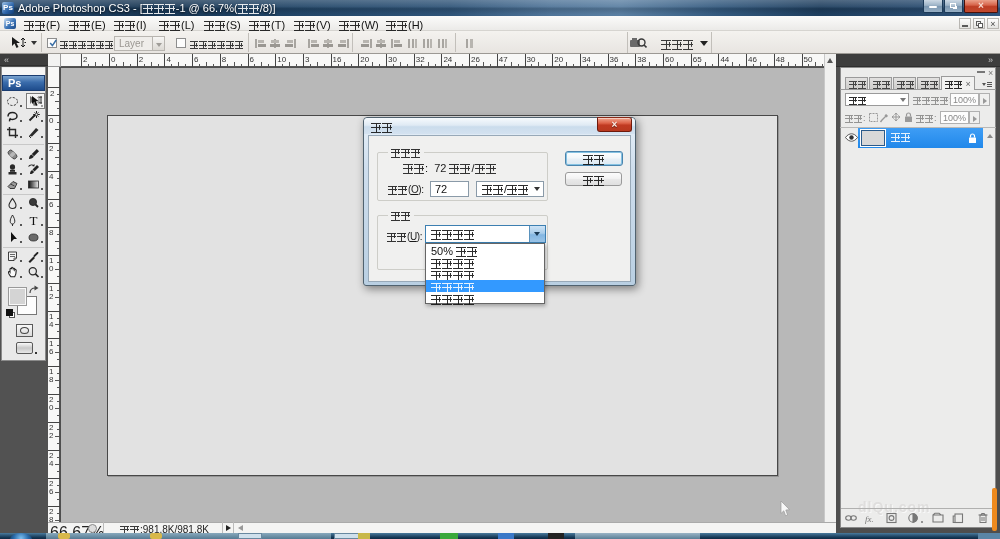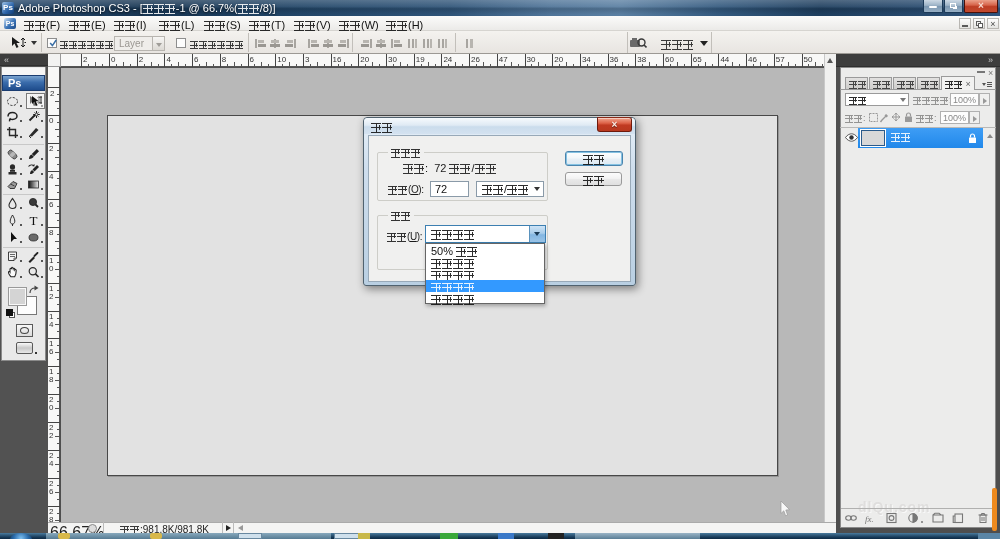--- a/index.html
+++ b/index.html
@@ -337,21 +337,21 @@
 <div class="a" style="left:360.3px;top:55px;font-size:8px;color:#333;font-family:'Liberation Sans'">20</div>
 <div class="a" style="left:365.2px;top:64px;width:1px;height:3px;background:#555"></div>
 <div class="a" style="left:372.1px;top:62px;width:1px;height:5px;background:#555"></div>
 <div class="a" style="left:379.1px;top:64px;width:1px;height:3px;background:#555"></div>
 <div class="a" style="left:386.0px;top:54px;width:1px;height:13px;background:#444"></div>
 <div class="a" style="left:388.0px;top:55px;font-size:8px;color:#333;font-family:'Liberation Sans'">30</div>
 <div class="a" style="left:392.9px;top:64px;width:1px;height:3px;background:#555"></div>
 <div class="a" style="left:399.8px;top:62px;width:1px;height:5px;background:#555"></div>
 <div class="a" style="left:406.8px;top:64px;width:1px;height:3px;background:#555"></div>
 <div class="a" style="left:413.7px;top:54px;width:1px;height:13px;background:#444"></div>
-<div class="a" style="left:415.7px;top:55px;font-size:8px;color:#333;font-family:'Liberation Sans'">19</div>
+<div class="a" style="left:415.7px;top:55px;font-size:8px;color:#333;font-family:'Liberation Sans'">32</div>
 <div class="a" style="left:420.6px;top:64px;width:1px;height:3px;background:#555"></div>
 <div class="a" style="left:427.5px;top:62px;width:1px;height:5px;background:#555"></div>
 <div class="a" style="left:434.5px;top:64px;width:1px;height:3px;background:#555"></div>
 <div class="a" style="left:441.4px;top:54px;width:1px;height:13px;background:#444"></div>
 <div class="a" style="left:443.4px;top:55px;font-size:8px;color:#333;font-family:'Liberation Sans'">24</div>
 <div class="a" style="left:448.3px;top:64px;width:1px;height:3px;background:#555"></div>
 <div class="a" style="left:455.2px;top:62px;width:1px;height:5px;background:#555"></div>
 <div class="a" style="left:462.2px;top:64px;width:1px;height:3px;background:#555"></div>
 <div class="a" style="left:469.1px;top:54px;width:1px;height:13px;background:#444"></div>
 <div class="a" style="left:471.1px;top:55px;font-size:8px;color:#333;font-family:'Liberation Sans'">26</div>
@@ -402,21 +402,21 @@
 <div class="a" style="left:720.4px;top:55px;font-size:8px;color:#333;font-family:'Liberation Sans'">44</div>
 <div class="a" style="left:725.3px;top:64px;width:1px;height:3px;background:#555"></div>
 <div class="a" style="left:732.3px;top:62px;width:1px;height:5px;background:#555"></div>
 <div class="a" style="left:739.2px;top:64px;width:1px;height:3px;background:#555"></div>
 <div class="a" style="left:746.1px;top:54px;width:1px;height:13px;background:#444"></div>
 <div class="a" style="left:748.1px;top:55px;font-size:8px;color:#333;font-family:'Liberation Sans'">46</div>
 <div class="a" style="left:753.0px;top:64px;width:1px;height:3px;background:#555"></div>
 <div class="a" style="left:760.0px;top:62px;width:1px;height:5px;background:#555"></div>
 <div class="a" style="left:766.9px;top:64px;width:1px;height:3px;background:#555"></div>
 <div class="a" style="left:773.8px;top:54px;width:1px;height:13px;background:#444"></div>
-<div class="a" style="left:775.8px;top:55px;font-size:8px;color:#333;font-family:'Liberation Sans'">57</div>
+<div class="a" style="left:775.8px;top:55px;font-size:8px;color:#333;font-family:'Liberation Sans'">48</div>
 <div class="a" style="left:780.7px;top:64px;width:1px;height:3px;background:#555"></div>
 <div class="a" style="left:787.7px;top:62px;width:1px;height:5px;background:#555"></div>
 <div class="a" style="left:794.6px;top:64px;width:1px;height:3px;background:#555"></div>
 <div class="a" style="left:801.5px;top:54px;width:1px;height:13px;background:#444"></div>
 <div class="a" style="left:803.5px;top:55px;font-size:8px;color:#333;font-family:'Liberation Sans'">50</div>
 <div class="a" style="left:808.4px;top:64px;width:1px;height:3px;background:#555"></div>
 <div class="a" style="left:815.4px;top:62px;width:1px;height:5px;background:#555"></div>
 <div class="a" style="left:822.3px;top:64px;width:1px;height:3px;background:#555"></div>
 <div class="a" style="left:83px;top:55px;font-size:8px;color:#333">2</div>
 <div class="a" style="left:81.3px;top:54px;width:1px;height:13px;background:#444"></div>

